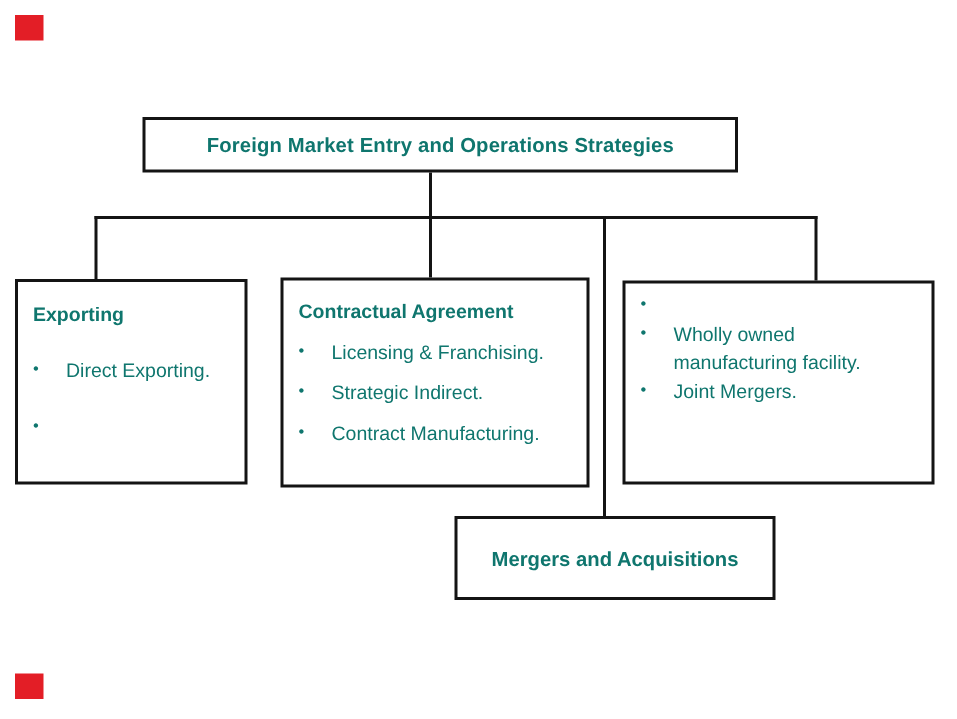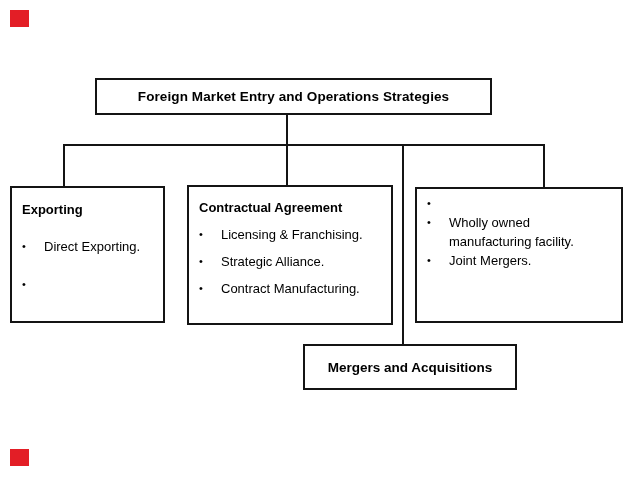--- a/index.html
+++ b/index.html
@@ -1,39 +1,39 @@
 <!DOCTYPE html>
 <html><head>
 <meta charset="utf-8">
 <style>
   html,body{margin:0;padding:0;background:#fff;}
   .canvas{
     position:relative;width:638px;height:479px;background:#ffffff;overflow:hidden;
-    font-family:"Liberation Sans", sans-serif;color:#000000;
+    font-family:"Liberation Sans", sans-serif;color:#0f766e;
   }
   .accent{position:absolute;width:19px;height:17px;background:#e31e26;}
   .accent.top{left:10px;top:10px;}
   .accent.bottom{left:10px;top:449px;}
 
   .box{position:absolute;background:#fff;border:2px solid #141414;box-sizing:border-box;}
   .vline{position:absolute;width:2px;background:#141414;}
   .hline{position:absolute;height:2px;background:#141414;}
 
   .stem-root{left:286px;top:114px;height:32px;}
   .dist-line{left:63px;top:144px;width:482px;}
   .drop-exporting{left:63px;top:144px;height:44px;}
   .drop-contractual{left:286px;top:144px;height:43px;}
   .drop-mergers{left:402px;top:144px;height:202px;}
   .drop-production{left:543px;top:144px;height:45px;}
 
   .root-box{left:95px;top:78px;width:397px;height:37px;
     display:flex;align-items:center;justify-content:center;}
   .root-box .title{font-weight:bold;font-size:13.5px;letter-spacing:.1px;}
 
-  .mergers-box{left:303px;top:344px;width:214px;height:46px;
+  .mergers-box{left:303px;top:344px;width:214px;height:56px;
     display:flex;align-items:center;justify-content:center;}
   .mergers-box .title{font-weight:bold;font-size:13.5px;}
 
   .exporting-box{left:10px;top:186px;width:155px;height:137px;padding:13px 4px 0 10px;}
   .contractual-box{left:187px;top:185px;width:206px;height:140px;padding:12px 24px 0 10px;}
   .production-box{left:415px;top:187px;width:208px;height:136px;padding:5px 6px 0 10px;}
 
   .node-title{font-weight:bold;font-size:13px;line-height:17px;}
   .exporting-box .node-title{margin-bottom:20px;}
   .contractual-box .node-title{margin-bottom:10px;}
@@ -78,21 +78,21 @@
   </div>
 
   <div class="box contractual-box">
     <div class="node-title">Contractual Agreement</div>
     <div class="bullet">
       <span class="marker">•</span>
       <span class="btext">Licensing &amp; Franchising.</span>
     </div>
     <div class="bullet">
       <span class="marker">•</span>
-      <span class="btext">Strategic Alliance.</span>
+      <span class="btext">Strategic Indirect.</span>
     </div>
     <div class="bullet">
       <span class="marker">•</span>
       <span class="btext">Contract Manufacturing.</span>
     </div>
   </div>
 
   <div class="box production-box">
     <div class="bullet nowrap">
       <span class="marker">•</span>

